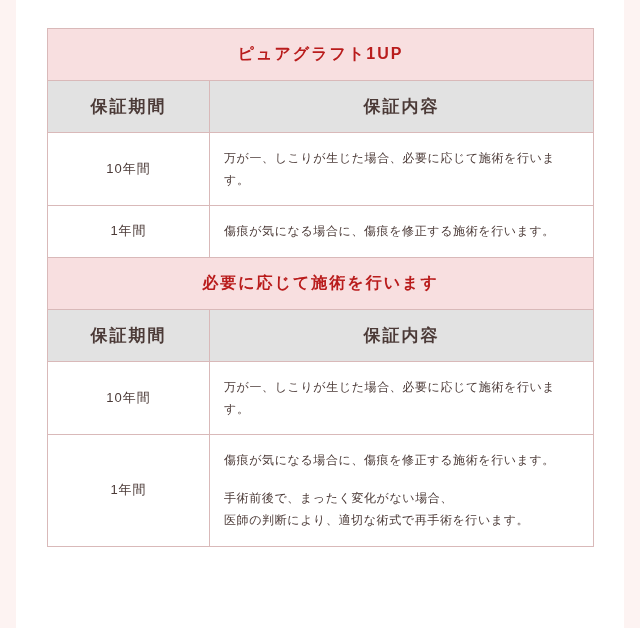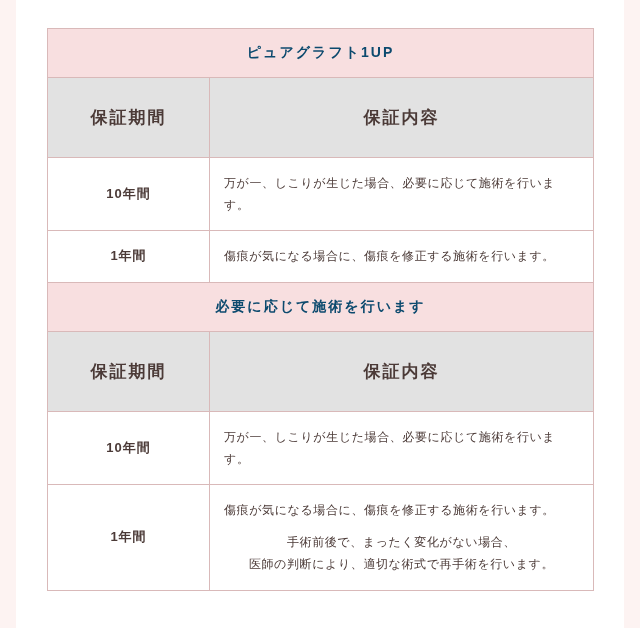--- a/index.html
+++ b/index.html
@@ -42,63 +42,61 @@
     table-layout: fixed;
     background: #ffffff;
   }
   table.warranty td, table.warranty th {
     border: 1px solid #d9b9b9;
     box-sizing: border-box;
   }
   .title-row td {
     background: #f8dfe0;
     text-align: center;
-    color: #0c4a6e;
-    font-size: 14px;
+    color: #b91c1c;
+    font-size: 16px;
     font-weight: bold;
     letter-spacing: 2px;
     padding: 15px 6px;
     border-color: #d9b9b9;
   }
   .head-row th {
     background: #e2e2e2;
     color: #4b3a37;
     font-size: 17px;
     font-weight: bold;
     letter-spacing: 2px;
     text-align: center;
-    padding: 28px 6px;
+    padding: 14px 6px;
     border-color: #c9c4c4;
   }
   .col-period { width: 162px; }
   .col-content { width: 384px; }
 
   td.period {
     text-align: center;
     vertical-align: middle;
     font-size: 13px;
     color: #4b3a37;
     padding: 10px 4px;
     letter-spacing: 1px;
-    font-weight: bold;
   }
   td.content {
     vertical-align: top;
     font-size: 12px;
     color: #4b3a37;
     line-height: 1.85;
     padding: 14px 14px 14px 14px;
     letter-spacing: 0.6px;
   }
   td.content p {
     margin: 0;
   }
   td.content p + p {
-    margin-top: 10px;
-    text-align: center;
+    margin-top: 16px;
   }
 </style>
 </head>
 <body>
 
 <div class="page">
   <div class="edge-strip left"></div>
   <div class="edge-strip right"></div>
 
   <div class="table-wrap">

